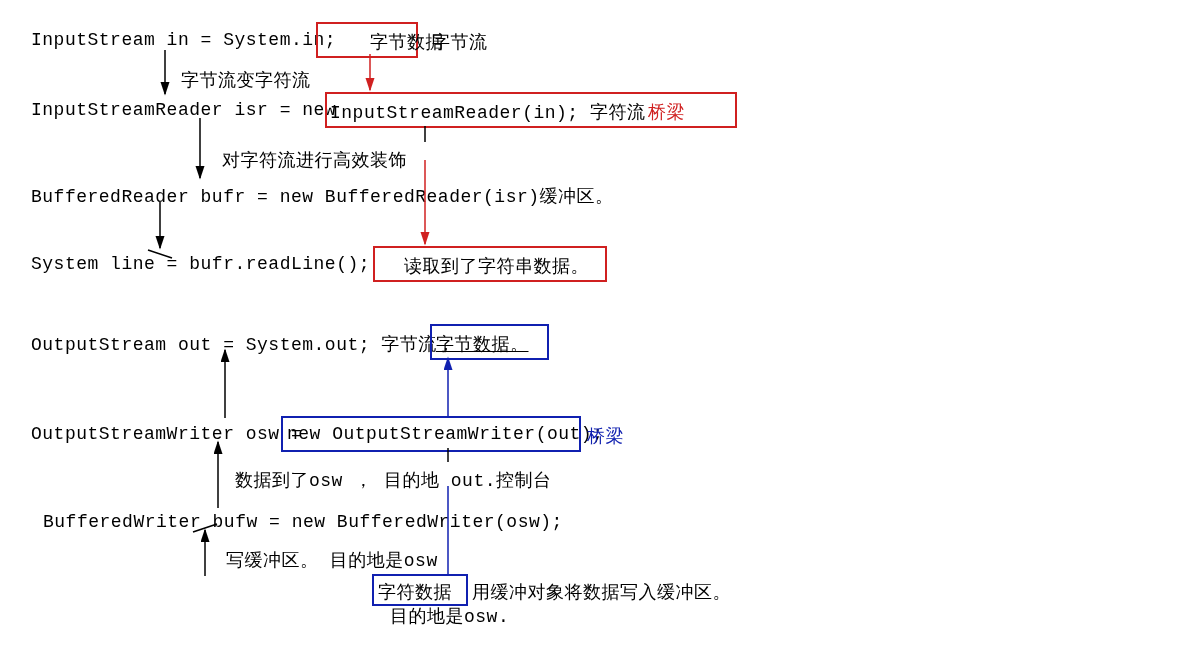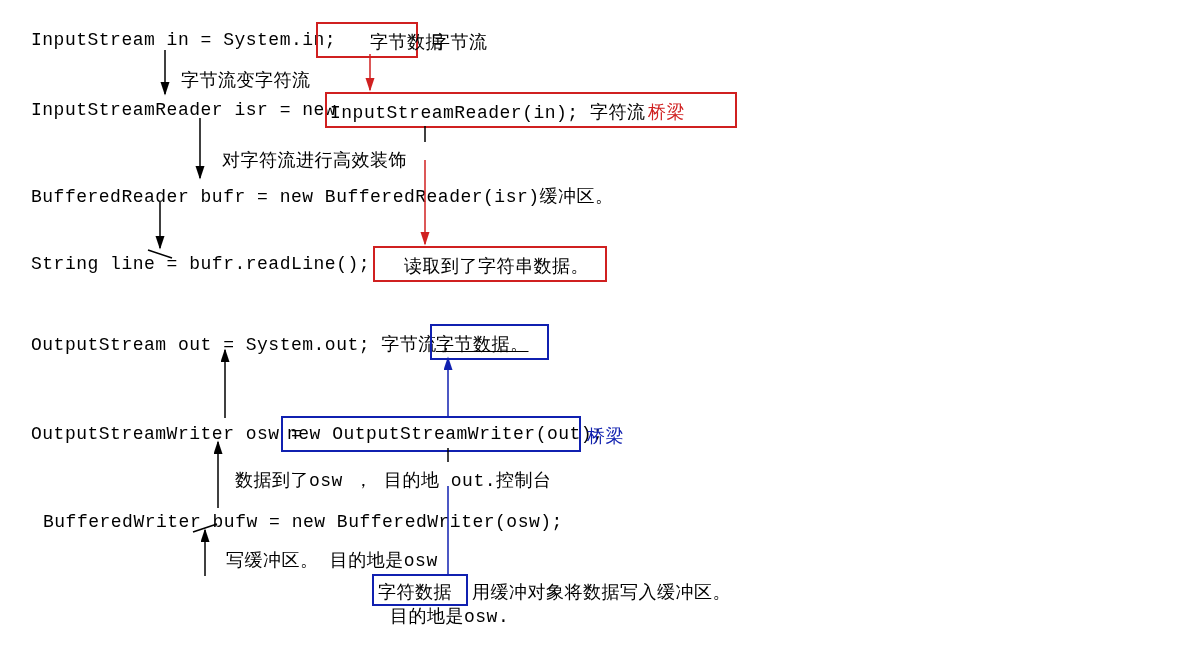--- a/index.html
+++ b/index.html
@@ -58,21 +58,21 @@
 
   <div class="text" style="left:31px; top:100px;">InputStreamReader isr = new</div>
   <div class="red-box" style="left:325px; top:92px; width:408px; height:32px;"></div>
   <div class="text" style="left:330px; top:100px;">InputStreamReader(in); 字符流</div>
   <div class="text red-text" style="left:648px; top:100px;">桥梁</div>
 
   <div class="text" style="left:31px; top:184px;">BufferedReader bufr = new BufferedReader(isr)缓冲区。</div>
 
   <div class="text" style="left:222px; top:148px;">对字符流进行高效装饰</div>
 
-  <div class="text" style="left:31px; top:254px;">String line = bufr.readLine();</div>
+  <div class="text" style="left:31px; top:254px;">System line = bufr.readLine();</div>
   <div class="red-box" style="left:373px; top:246px; width:230px; height:32px;"></div>
   <div class="text" style="left:380px; top:254px;margin-left:24px;">读取到了字符串数据。</div>
 
   <div class="text" style="left:31px; top:332px;">OutputStream out = System.out;  字节流，</div>
   <div class="blue-box" style="left:430px; top:324px; width:115px; height:32px;"></div>
   <div class="text" style="left:436px; top:332px;text-decoration:underline;">字节数据。</div>
 
   <div class="text" style="left:31px; top:424px;">OutputStreamWriter osw =</div>
   <div class="blue-box" style="left:281px; top:416px; width:296px; height:32px;"></div>
   <div class="text" style="left:287px; top:424px;">new OutputStreamWriter(out);</div>

